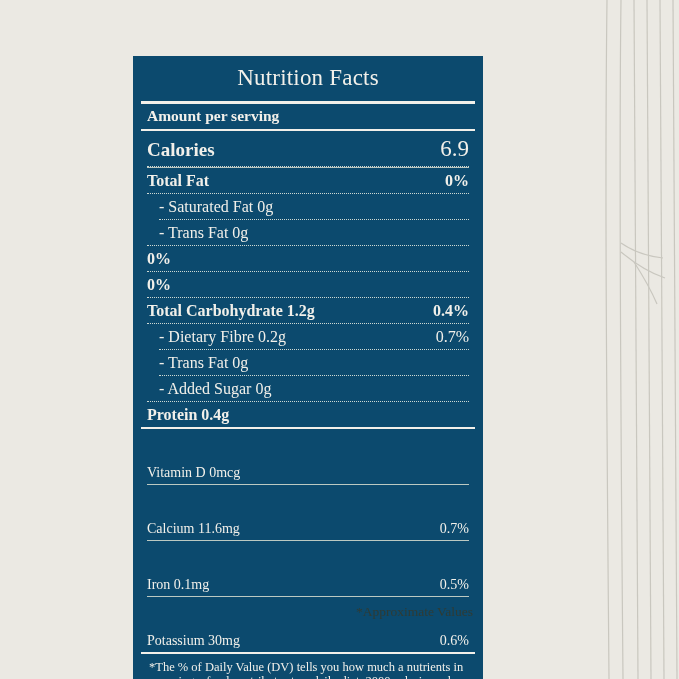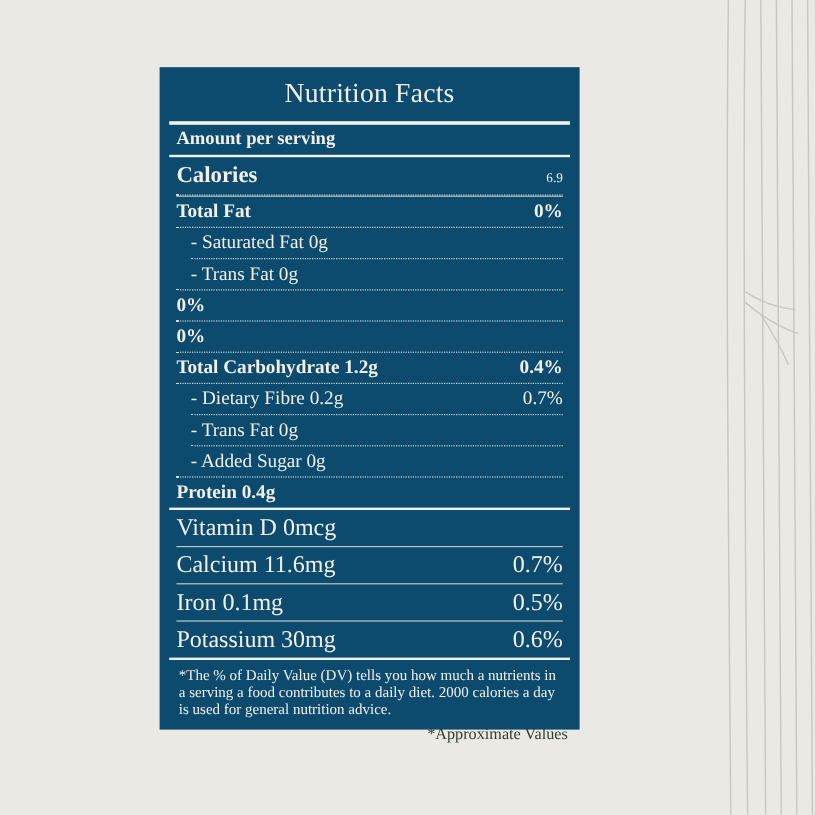--- a/index.html
+++ b/index.html
@@ -79,32 +79,32 @@
 
   .row {
     display: flex;
     justify-content: space-between;
     align-items: baseline;
     padding: 4px 14px 3px 14px;
     font-size: 16px;
   }
   .row.bold { font-weight: bold; justify-content: space-between; }
   .row.big { font-size: 19px; font-weight: bold; padding-top: 5px; padding-bottom: 4px;}
-  .row.big .val { font-size: 11px; font-weight: normal; }
+  .row.big .val { font-size: 23px; font-weight: normal; }
   .row.indent { padding-left: 26px; }
   .row .name { white-space: nowrap; }
   .row .val { white-space: nowrap; }
 
   .dv-note {
     text-align: right;
     padding: 1px 14px 3px 14px;
     font-size: 15px;
   }
 
-  .vit-block .row { font-size: 20px; }
+  .vit-block .row { font-size: 14px; margin-top: 32px; }
 
   .footnote {
     padding: 6px 16px 10px 16px;
     font-size: 12.5px;
     line-height: 1.12;
   }
 
   .approx {
     position: absolute;
     left: 356px;

